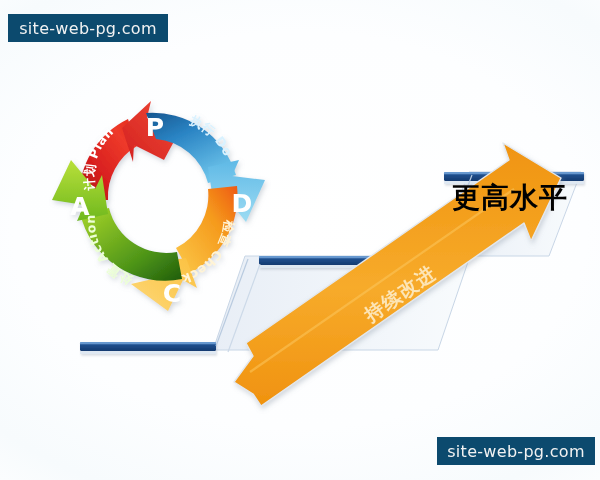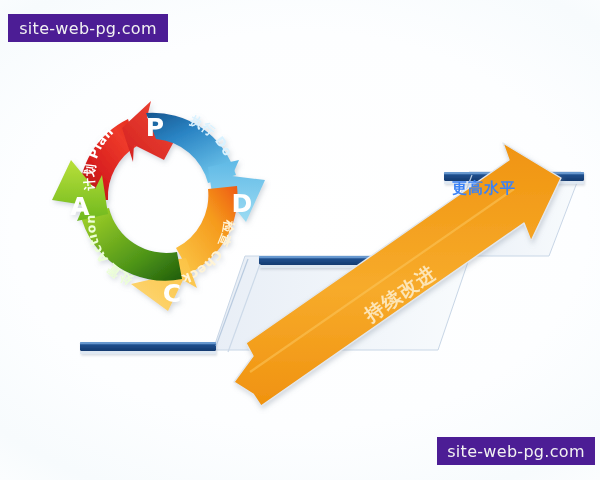--- a/index.html
+++ b/index.html
@@ -21,21 +21,21 @@
   .field {
     position: absolute;
     left: 0; top: 0;
     width: 600px; height: 480px;
     background:
       radial-gradient(ellipse 520px 360px at 300px 230px, #ffffff 0%, #fdfeff 55%, #f7fbfd 80%, #ffffff 100%);
   }
   
   .watermark {
     position: absolute;
-    background: #4c1d95;
+    background: #0c4a6e;
     color: #f2f2f2;
     font-size: 16px;
     letter-spacing: 0.3px;
     display: flex;
     align-items: center;
     justify-content: center;
     font-family: "DejaVu Sans", sans-serif;
   }
   #wm-top {
     left: 8px; top: 14px;
@@ -46,22 +46,22 @@
     width: 158px; height: 28px;
   }
   
   #stage {
     position: absolute;
     left: 0; top: 0;
   }
   
   .cn-label {
     position: absolute;
-    color: #3b82f6;
-    font-size: 15px;
+    color: #000000;
+    font-size: 28px;
     font-weight: 700;
     font-family: "DejaVu Sans", sans-serif;
     white-space: nowrap;
     letter-spacing: 1px;
   }
   #label-low  { left: 83px;  top: 358px; }
   #label-high { left: 452px; top: 179px; }
 </style>
 </head>
 <body>

